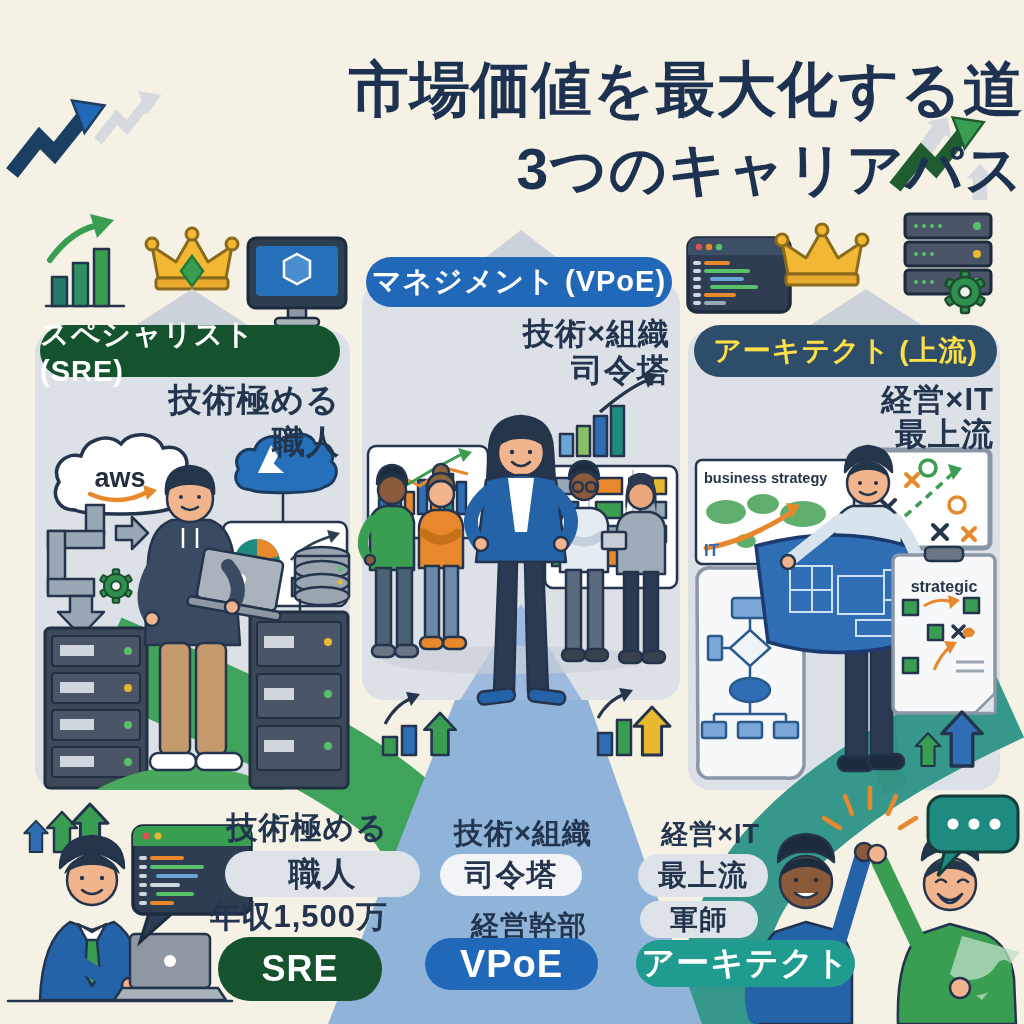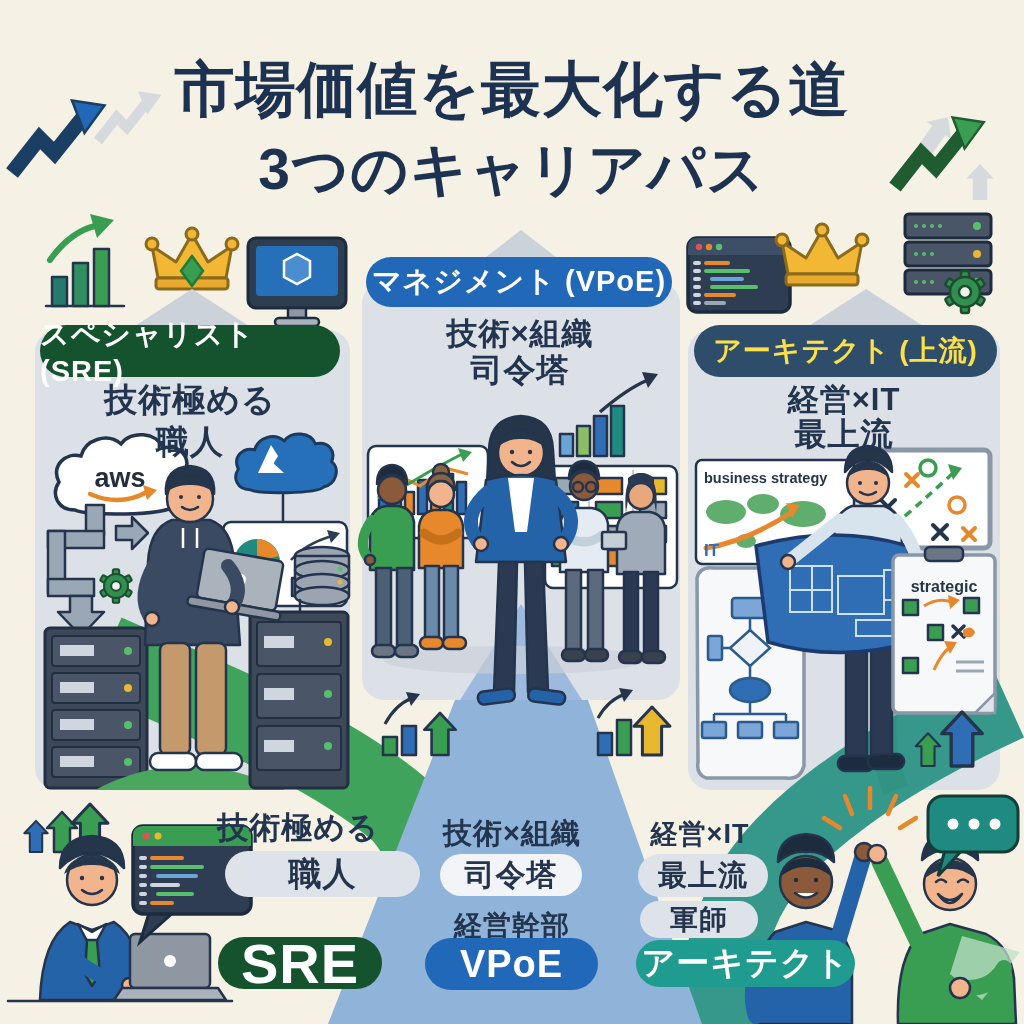--- a/index.html
+++ b/index.html
@@ -1,19 +1,19 @@
 <!DOCTYPE html>
 <html><head>
 <meta charset="utf-8">
 <style>
   html,body{margin:0;padding:0}
   #stage{position:relative;width:1024px;height:1024px;background:#f5f1e4;overflow:hidden;
          font-family:"Liberation Sans","DejaVu Sans",sans-serif;}
   .abs{position:absolute}
-  .txt{color:#22344e;font-weight:800;text-align:center;line-height:1.05;letter-spacing:1px}
+  .txt{color:#22344e;font-weight:800;text-align:right;line-height:1.05;letter-spacing:1px}
   .pill{border-radius:999px;display:flex;align-items:center;justify-content:center;
         font-weight:800;letter-spacing:1px}
   .pill.light{background:#dee3ea;color:#24344d}
   .pill.white{background:#f2f4f7;color:#24344d}
   .pill.green{background:#14532d;color:#fff}
   .pill.blue{background:#2268b8;color:#fff}
   .pill.navy{background:#2d4d6b;color:#fde047}
   .pill.teal{background:#1f9c8f;color:#fff}
   svg .o{stroke:#24344d;stroke-width:2.5;stroke-linejoin:round;stroke-linecap:round}
   svg text{font-family:"Liberation Sans","DejaVu Sans",sans-serif}
@@ -597,21 +597,22 @@
 
 <div class="abs txt" style="left:40px;top:383px;width:300px;font-size:33px">技術極める</div>
 <div class="abs txt" style="left:40px;top:425px;width:300px;font-size:33px">職人</div>
 <div class="abs txt" style="left:370px;top:318px;width:300px;font-size:31px">技術×組織</div>
 <div class="abs txt" style="left:370px;top:354px;width:300px;font-size:32px">司令塔</div>
 <div class="abs txt" style="left:694px;top:384px;width:300px;font-size:31px">経営×IT</div>
 <div class="abs txt" style="left:694px;top:418px;width:300px;font-size:32px">最上流</div>
 
 <div class="abs txt" style="left:208px;top:812px;width:180px;font-size:31px">技術極める</div>
 <div class="abs pill light" style="left:225px;top:851px;width:195px;height:46px;font-size:33px">職人</div>
-<div class="abs pill green" style="left:218px;top:937px;width:164px;height:52px;font-size:56px">SRE</div>
+<div class="abs txt" style="left:208px;top:901px;width:180px;font-size:31px">年収1,500万</div>
+<div class="abs pill green" style="left:218px;top:937px;width:164px;height:64px;font-size:36px">SRE</div>
 
 <div class="abs txt" style="left:432px;top:818px;width:160px;font-size:29px">技術×組織</div>
 <div class="abs pill white" style="left:440px;top:854px;width:142px;height:42px;font-size:30px">司令塔</div>
 <div class="abs txt" style="left:437px;top:911px;width:150px;font-size:28px">経営幹部</div>
 <div class="abs pill blue" style="left:425px;top:938px;width:173px;height:52px;font-size:38px">VPoE</div>
 
 <div class="abs txt" style="left:640px;top:820px;width:120px;font-size:27px">経営×IT</div>
 <div class="abs pill light" style="left:638px;top:854px;width:130px;height:43px;font-size:29px">最上流</div>
 <div class="abs pill teal" style="left:636px;top:940px;width:219px;height:47px;font-size:33px">アーキテクト</div>
 <div class="abs pill light" style="left:640px;top:901px;width:118px;height:37px;font-size:28px">軍師</div>

